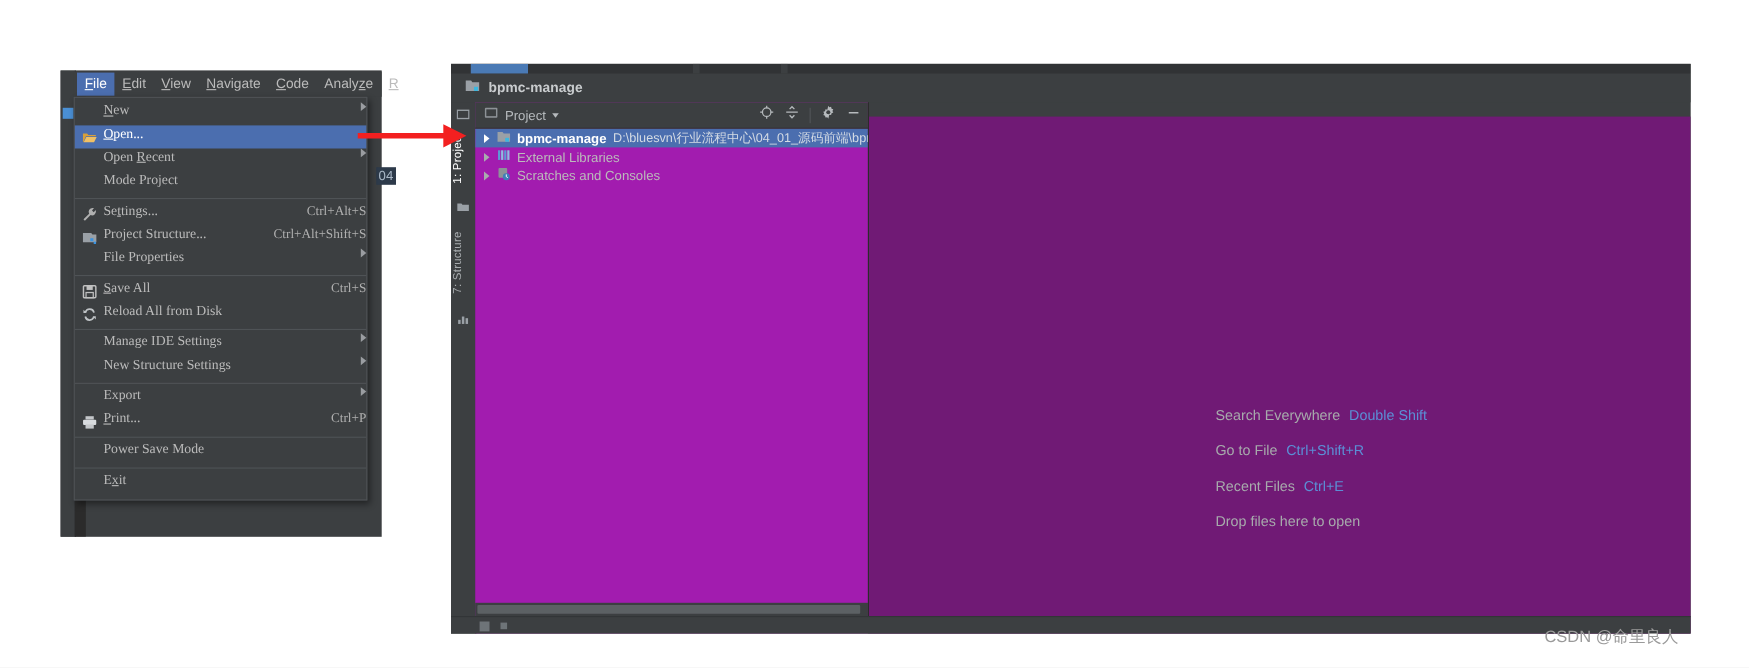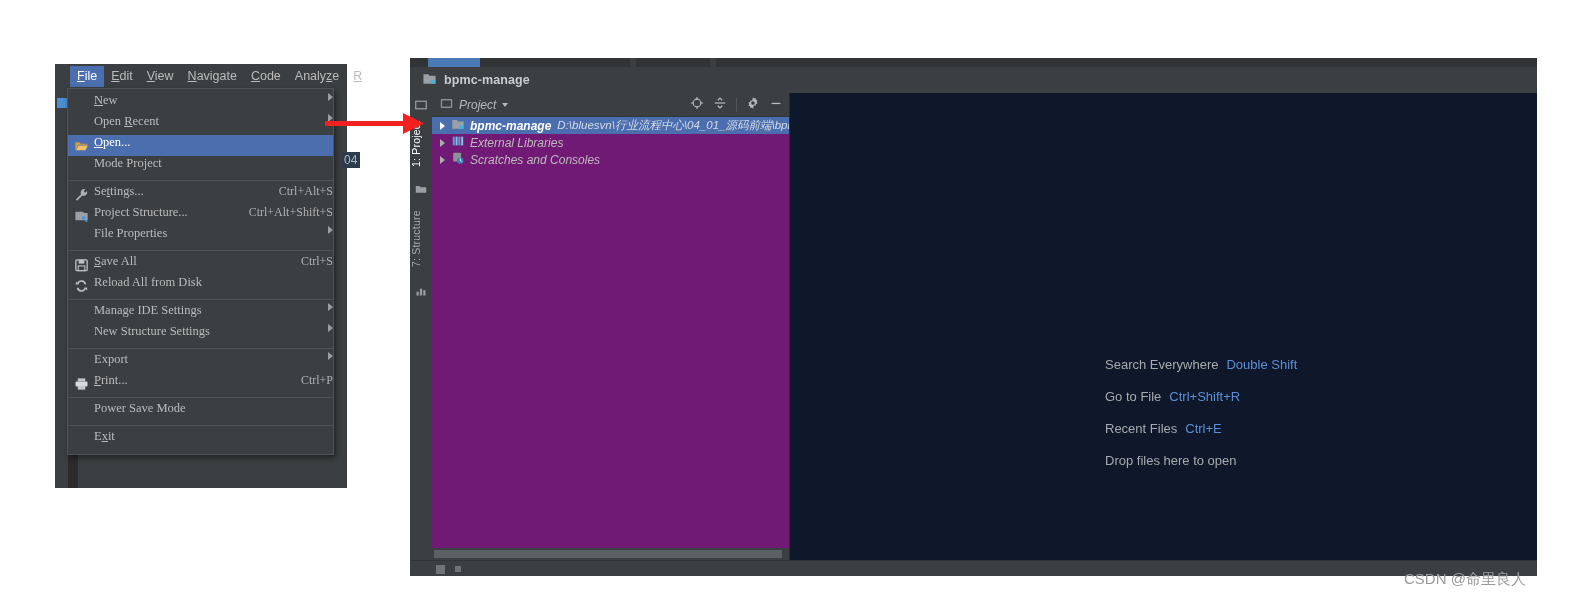--- a/index.html
+++ b/index.html
@@ -214,22 +214,21 @@
     position: absolute;
     left: 5px;
     width: 12px; height: 12px;
   }
 
   
   .proj-panel {
     position: absolute;
     left: 22px; top: 35px;
     width: 357px; height: 483px;
-    background: #701a75;
-    font-style: italic;
+    background: #a21caf;
   }
   .proj-header {
     position: absolute;
     left: 0; top: 0;
     width: 357px; height: 24px;
     background: #3c3f41;
     display: flex;
     align-items: center;
     padding: 0 6px 0 8px;
     box-sizing: border-box;
@@ -317,23 +316,23 @@
   .panel-divider {
     position: absolute;
     left: 379px; top: 35px;
     width: 1px; height: 483px;
     background: #2b2b2b;
   }
 
   
   .editor {
     position: absolute;
-    left: 380px; top: 35px;
+    left: 380px; top: 48px;
     width: 747px; height: 483px;
-    background: #0f172a;
+    background: #701a75;
   }
   .hint-list {
     position: absolute;
     left: 315px;
     top: 255px;
   }
   .hint-row {
     height: 32px;
     font-size: 13px;
     color: #a7aaac;
@@ -394,33 +393,33 @@
     <div class="menubar-item"><u>R</u></div>
   </div>
 
   <div class="menu-popup">
 
     <div class="mi">
       <span class="mi-label"><u>N</u>ew</span>
       <span class="mi-arrow"></span>
     </div>
 
-    <div class="mi">
-      <span class="mi-label">Open <u>R</u>ecent</span>
-      <span class="mi-arrow"></span>
-    </div>
-
     <div class="mi selected">
       <span class="mi-icon">
         <svg viewBox="0 0 16 16" width="15" height="15">
           <path d="M1.5 12.5V4h4l1.3 1.6H14v1.1H4.4L1.9 12.5z" fill="#d8a03a"></path>
           <path d="M2.2 12.6l2.5-5.2h10.1l-2.5 5.2z" fill="#f0c065"></path>
         </svg>
       </span>
       <span class="mi-label"><u>O</u>pen...</span>
+    </div>
+
+    <div class="mi">
+      <span class="mi-label">Open <u>R</u>ecent</span>
+      <span class="mi-arrow"></span>
     </div>
 
     <div class="mi">
       <span class="mi-label">Mode Project</span>
     </div>
 
     <div class="mi-sep"></div>
 
     <div class="mi">
       <span class="mi-icon">

